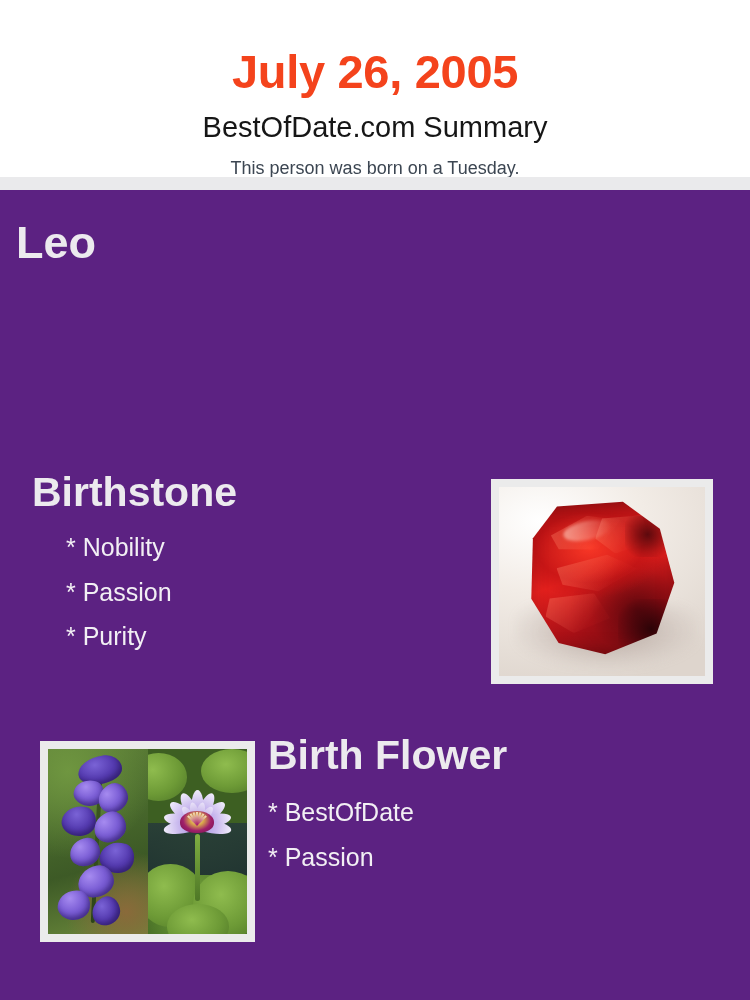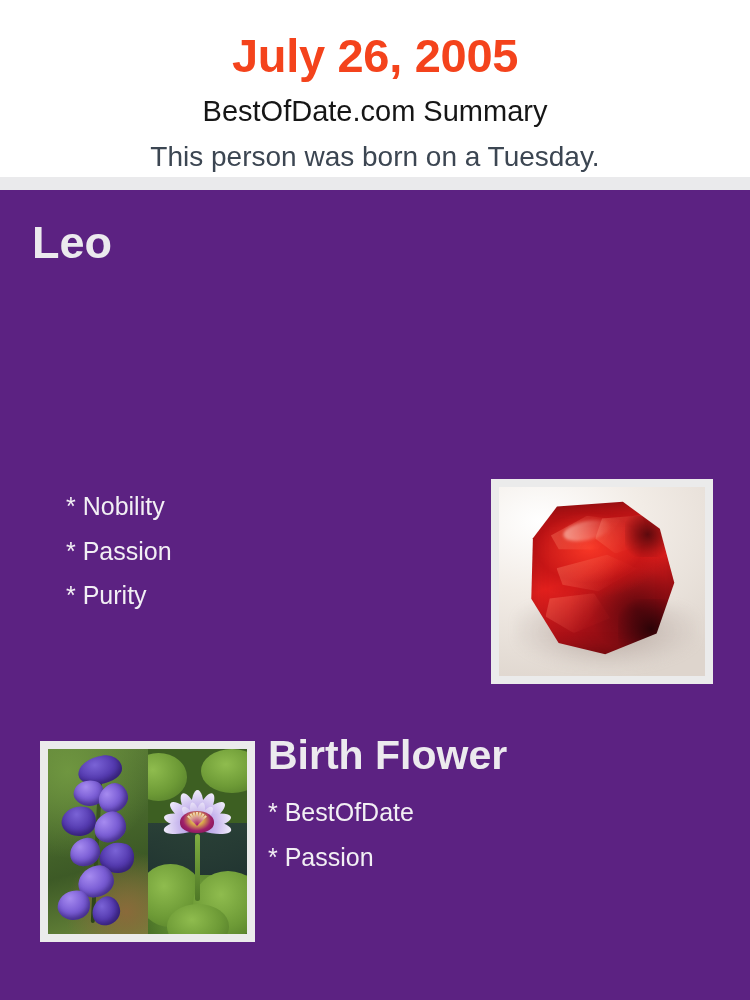--- a/index.html
+++ b/index.html
@@ -8,59 +8,59 @@
     width:750px; height:1000px;
     font-family:"Liberation Sans", sans-serif;
     background:#ffffff;
     overflow:hidden;
   }
 
   .page { position:relative; width:750px; height:1000px; }
 
   
   .header {
-    position:absolute; left:0; top:0; width:750px; height:203px;
+    position:absolute; left:0; top:16px; width:750px; height:203px;
     background:#ffffff; text-align:center;
   }
   .date-title {
     color:#f4431c;
     font-size:47px;
     font-weight:bold;
     letter-spacing:-0.3px;
     line-height:1;
     padding-top:32px;
   }
   .site-summary {
     color:#161616;
     font-size:29px;
     font-weight:normal;
     line-height:1;
     padding-top:18px;
   }
   .born-line {
     color:#3c4652;
-    font-size:28px;
+    font-size:18px;
     font-weight:normal;
     line-height:1;
     padding-top:17px;
   }
 
   .divider-strip {
     position:absolute; left:0; top:177px; width:750px; height:13px;
     background:#eaeaec;
   }
 
   
   .body-panel {
     position:absolute; left:0; top:190px; width:750px; height:810px;
     background:#5c2282;
   }
 
   
-  .zodiac { position:absolute; left:32px; top:30px; width:660px; }
+  .zodiac { position:absolute; left:16px; top:30px; width:660px; }
   .zodiac-name {
     color:#eceaee;
     font-size:45px;
     font-weight:bold;
     line-height:1;
   }
   .zodiac-desc {
     color:#f6f4f7;
     font-size:34px;
     font-weight:normal;
@@ -238,20 +238,21 @@
 
   <div class="divider-strip"></div>
 
   <div class="body-panel">
 
     <div class="zodiac">
       <div class="zodiac-name">Leo</div>
     </div>
 
     <div class="birthstone-block">
+      <div class="section-heading">Birthstone</div>
       <div class="trait-list">
         <div class="trait-item">* Nobility</div>
         <div class="trait-item">* Passion</div>
         <div class="trait-item">* Purity</div>
       </div>
     </div>
 
     <div class="photo-frame ruby-frame">
       <div class="photo-inner">
         <div class="ruby-bg"></div>

